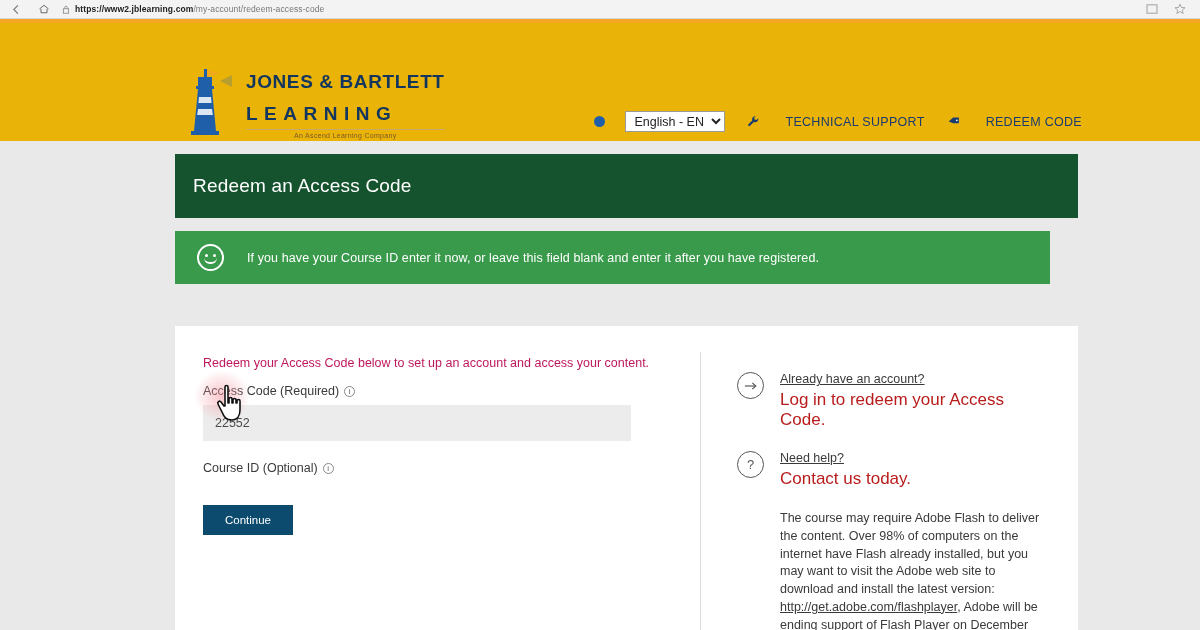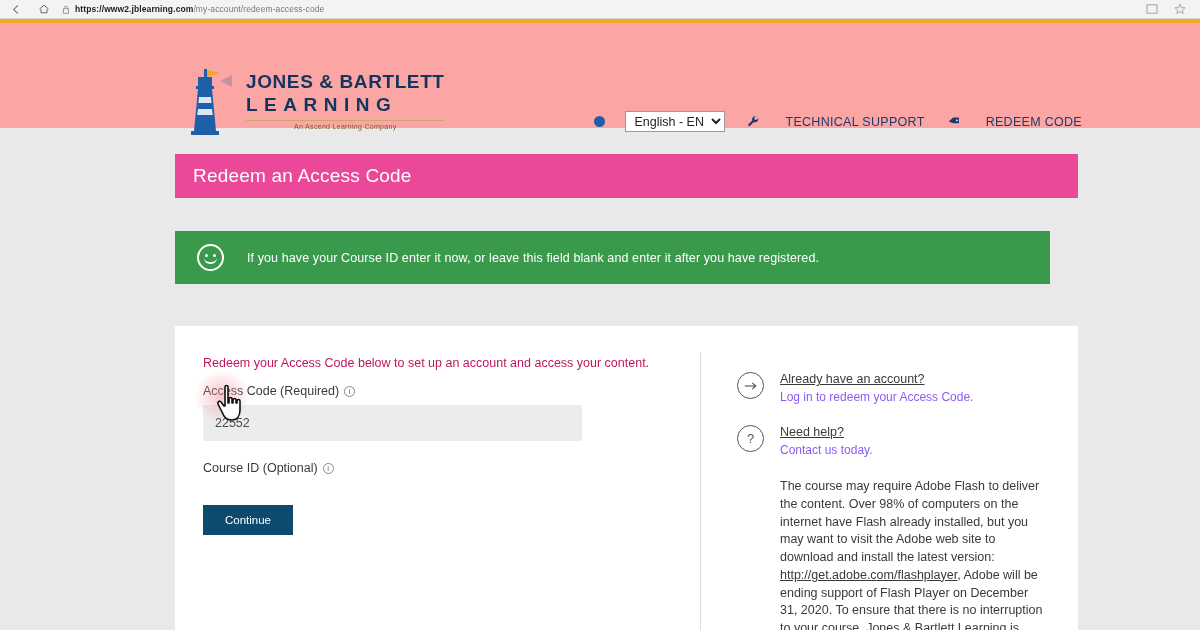--- a/index.html
+++ b/index.html
@@ -54,22 +54,22 @@
 
   
   .page {
     position: relative;
     width: 1200px;
     height: 607px;
     background: #e9e9e9;
     overflow: hidden;
   }
   .site-header {
-    background: #fca5a5;
-    height: 105px;
+    background: #eab308;
+    height: 118px;
     position: relative;
   }
   .logo-wrap {
     position: absolute;
     left: 182px; top: 42px;
     display: flex;
     align-items: flex-start;
   }
   .logo-mark { position: relative; width: 56px; height: 72px; }
   .logo-text {
@@ -83,21 +83,21 @@
     font-weight: bold;
     color: #12365f;
     white-space: nowrap;
   }
   .logo-line2 {
     font-size: 19px;
     letter-spacing: 6.5px;
     font-weight: bold;
     color: #12365f;
     white-space: nowrap;
-    margin-top: 1px;
+    margin-top: 10px;
   }
   .logo-sub {
     font-size: 7px;
     color: #7c5a2a;
     letter-spacing: 0.3px;
     margin-top: 4px;
     border-top: 1px solid #c9a96a;
     padding-top: 2px;
     text-align: center;
     white-space: nowrap;
@@ -136,22 +136,22 @@
     letter-spacing: 0.3px;
     text-decoration: none;
     white-space: nowrap;
   }
   .tool-link .ico { color: #1b3b6f; display: inline-flex; }
 
   
   .banner {
     position: absolute;
     left: 175px; top: 131px;
-    width: 903px; height: 44px;
-    background: #ec4899;
+    width: 903px; height: 64px;
+    background: #14532d;
     display: flex;
     align-items: center;
   }
   .banner-title {
     color: #ffffff;
     font-size: 19px;
     margin-left: 18px;
     letter-spacing: 0.2px;
   }
 
@@ -239,21 +239,21 @@
     width: 11px; height: 11px;
     border: 1px solid #888;
     border-radius: 50%;
     font-size: 8px;
     line-height: 10px;
     text-align: center;
     color: #666;
     display: inline-block;
   }
   .text-input {
-    width: 379px;
+    width: 428px;
     height: 36px;
     background: #ececec;
     border: none;
     outline: none;
     font-family: "Liberation Sans", sans-serif;
     font-size: 12.5px;
     color: #4a4a4a;
     padding: 0 12px;
     margin-bottom: 20px;
     display: block;
@@ -292,22 +292,22 @@
     font-size: 13px;
   }
   .help-link {
     font-size: 12.5px;
     color: #3a3a3a;
     text-decoration: underline;
     display: block;
     margin-bottom: 4px;
   }
   .help-sub {
-    font-size: 12px;
-    color: #8b5cf6;
+    font-size: 17px;
+    color: #b91c1c;
   }
   .flash-note {
     margin-left: 43px;
     margin-top: 4px;
     font-size: 12.5px;
     color: #3a3a3a;
     line-height: 1.42;
     max-width: 272px;
   }
   .flash-note a {

